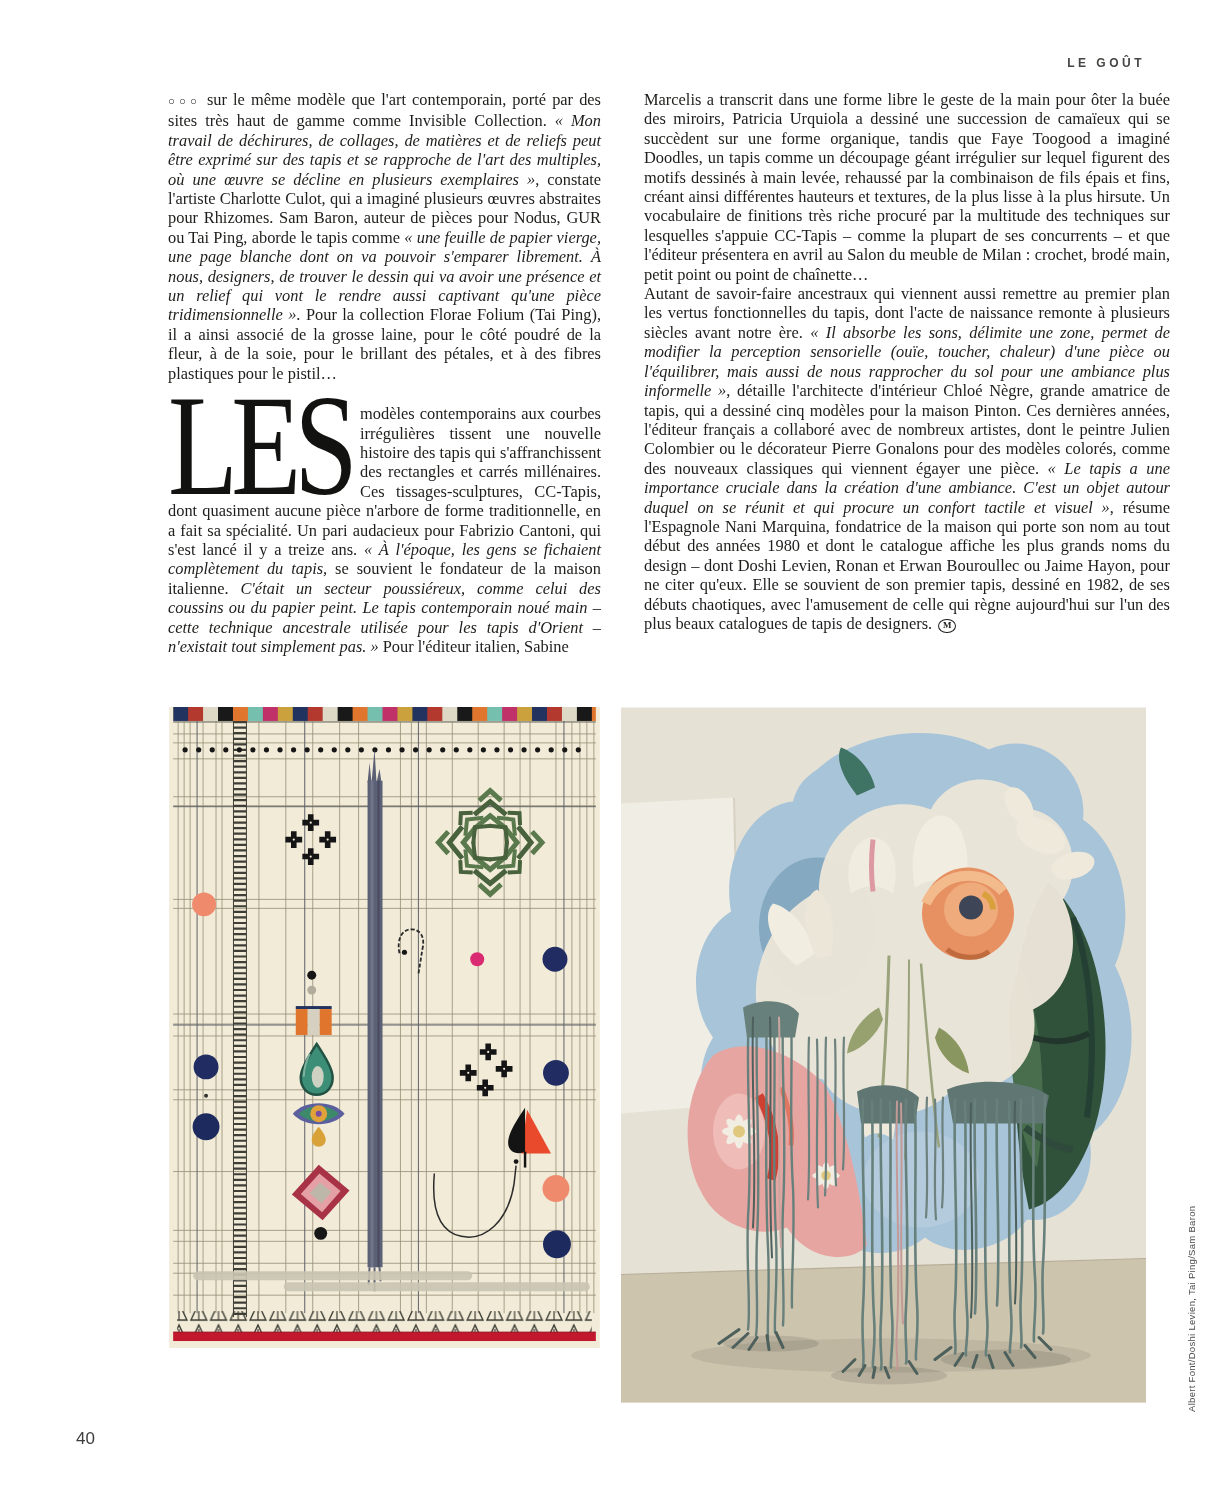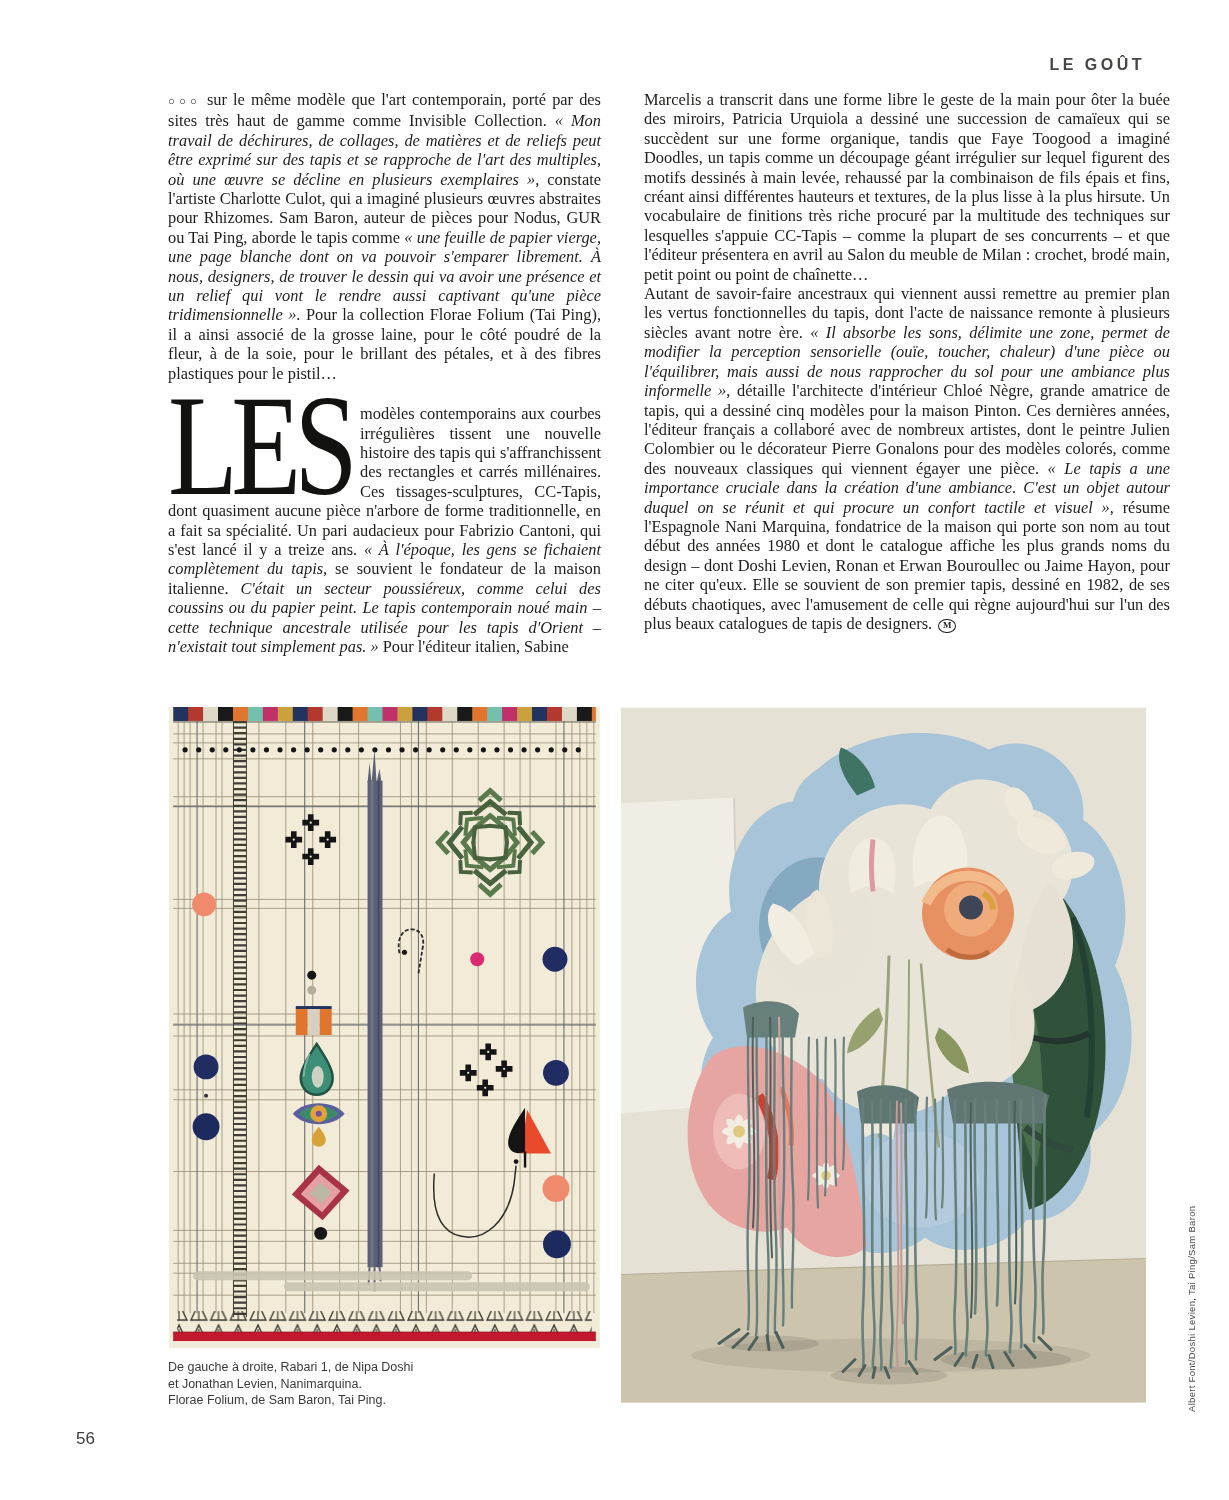--- a/index.html
+++ b/index.html
@@ -6,21 +6,21 @@
   body{
     width:1229px;height:1500px;position:relative;background:#ffffff;
     font-family:"Liberation Serif", serif;color:#1d1d1b;
     -webkit-font-smoothing:antialiased;
   }
   .page{position:absolute;inset:0;overflow:hidden;background:#ffffff;}
 
   .section-header{
     position:absolute;top:56px;right:84px;
     font-family:"Liberation Sans", sans-serif;
-    font-size:16px;letter-spacing:3.5px;color:#454543;font-weight:bold;
+    font-size:12px;letter-spacing:3.5px;color:#454543;font-weight:bold;
   }
 
   .col{position:absolute;top:90px;text-align:justify;font-size:16.4px;line-height:19.4px;}
   .col-left{left:168px;width:433px;}
   .col-right{left:644px;width:526px;}
   .para{margin:0;}
   .col-left .para-drop{margin-top:21px;}
 
   .seg-i{font-style:italic;}
   .seg-marker{font-size:11.5px;letter-spacing:2px;}
@@ -467,23 +467,18 @@
 
         <g stroke="#6d827e" stroke-width="2.2">
           <path d="M306,390 C304,430 308,470 305,510"></path>
           <path d="M314,392 C316,432 312,472 315,512"></path>
           <path d="M322,390 C320,426 324,464 321,500"></path>
         </g>
       </g>
     </svg>
   </figure>
 
-  <div class="caption">
-    <div>De gauche à droite, Rabari 1, de Nipa Doshi</div>
-    <div>et Jonathan Levien, Nanimarquina.</div>
-    <div>Florae Folium, de Sam Baron, Tai Ping.</div>
-  </div>
 
   <div class="photo-credit">Albert Font/Doshi Levien, Tai Ping/Sam Baron</div>
 
-  <div class="page-number">56</div>
+  <div class="page-number">40</div>
 
 </div>
 
 </body></html>

